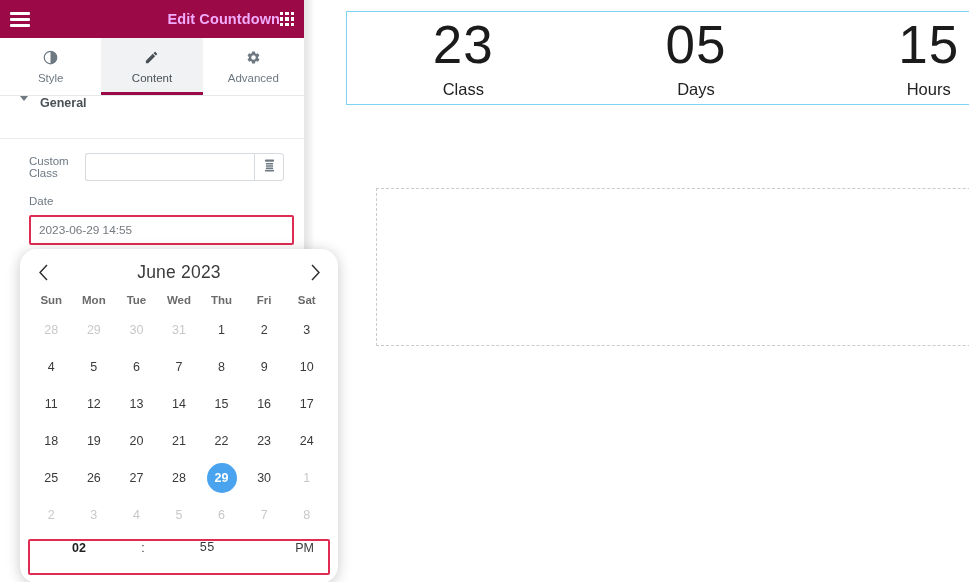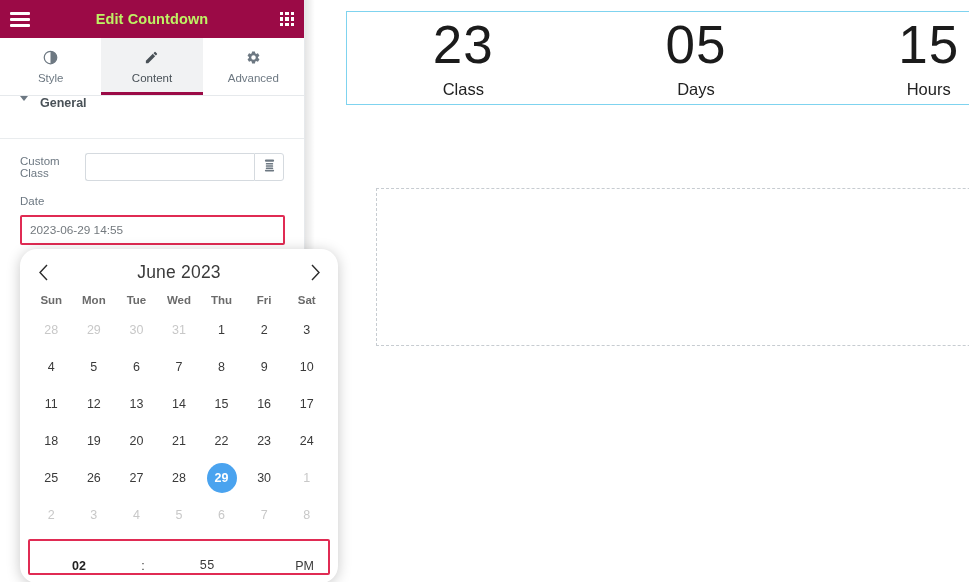--- a/index.html
+++ b/index.html
@@ -29,22 +29,22 @@
   .panel-header {
     position: relative;
     height: 38px;
     background: #9b0a46;
     display: flex; align-items: center;
     padding: 0 10px;
   }
   .hamburger { width: 20px; height: 15px; display:flex; flex-direction:column; justify-content:space-between; cursor:pointer; }
   .hamburger i { display:block; height:3px; background:#fff; border-radius:1px; }
   .panel-title {
-    flex: 1; text-align: center;
-    color: #bef264; font-size: 14.5px; font-weight: bold;
+    flex: 1; text-align: right;
+    color: #f0abfc; font-size: 14.5px; font-weight: bold;
     letter-spacing: .1px;
     margin-left: -6px;
   }
   .grid-icon { width:14px; height:14px; display:grid; grid-template-columns:repeat(3,1fr); grid-template-rows:repeat(3,1fr); gap:2px; cursor:pointer;}
   .grid-icon b { display:block; background:#fff; }
 
   
   .tabs { display:flex; height:58px; background:#ffffff; border-bottom:1px solid #e6e9ec; }
   .tab {
     flex:1; display:flex; flex-direction:column; align-items:center; justify-content:center;
@@ -60,21 +60,21 @@
   .tab .ti svg { display:block; }
 
   
   .section-head {
     height:43px; display:flex; align-items:flex-start; gap:12px;
     padding:0 20px; border-bottom:1px solid #e9ecee; background:#fff;
   }
   .caret { width:0;height:0;border-left:4.5px solid transparent;border-right:4.5px solid transparent;border-top:5px solid #6d7882; }
   .section-title { font-size:12.5px; font-weight:bold; color:#495157; }
 
-  .section-body { padding: 14px 20px 16px 20px; }
+  .section-body { padding: 14px 20px 16px 20px; margin-left: 9px; }
 
   .row { display:flex; align-items:center; margin-bottom: 14px; }
   .row-label { font-size:11.5px; color:#6d7882; width: 128px; }
   .cc-wrap { display:flex; flex:1; height:28px; }
   .cc-input {
     flex:1; height:28px; border:1px solid #d5dadf; border-right:none;
     border-radius:3px 0 0 3px; background:#fff; font-size:11.5px;
     padding:0 7px; color:#495157; outline:none; font-family:inherit;
   }
   .cc-btn {
@@ -127,21 +127,21 @@
   .day.muted { color:#c8c8c8; }
   .day .pill {
     width:30px;height:30px;border-radius:50%;
     display:flex;align-items:center;justify-content:center;
   }
   .day.sel .pill { background:#4aa3ef; color:#fff; font-weight:bold; }
 
   .dp-time {
     margin: 6px 8px 8px 8px;
     border:2px solid #e02b53; border-radius:2px;
-    height:36px; display:flex; align-items:flex-end;
+    height:36px; display:flex; align-items:flex-start;
     padding: 0 8px;
   }
   .t-seg { display:flex; align-items:center; justify-content:center; font-size:12.5px; color:#3a3a3a; }
   .t-hour { flex:1; font-weight:bold; color:#222; cursor:pointer; }
   .t-colon { width:46px; color:#3a3a3a; }
   .t-min { flex:1; cursor:pointer;font-family:Liberation Mono, monospace; }
   .t-mer { width:72px; justify-content:flex-end; padding-right:6px; cursor:pointer; }
 
   
   .canvas {

